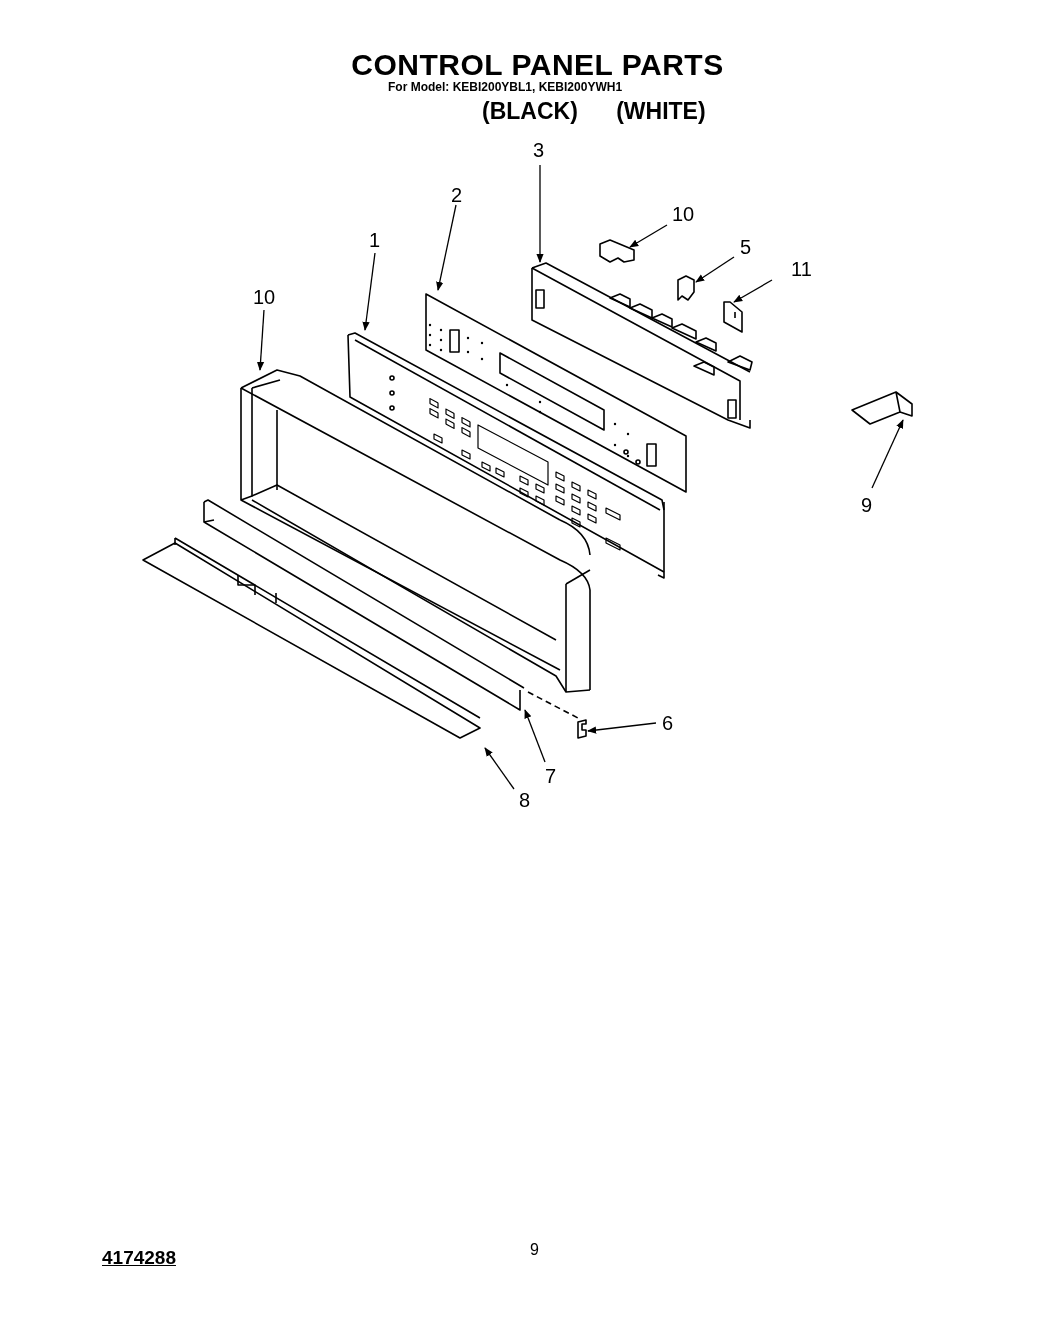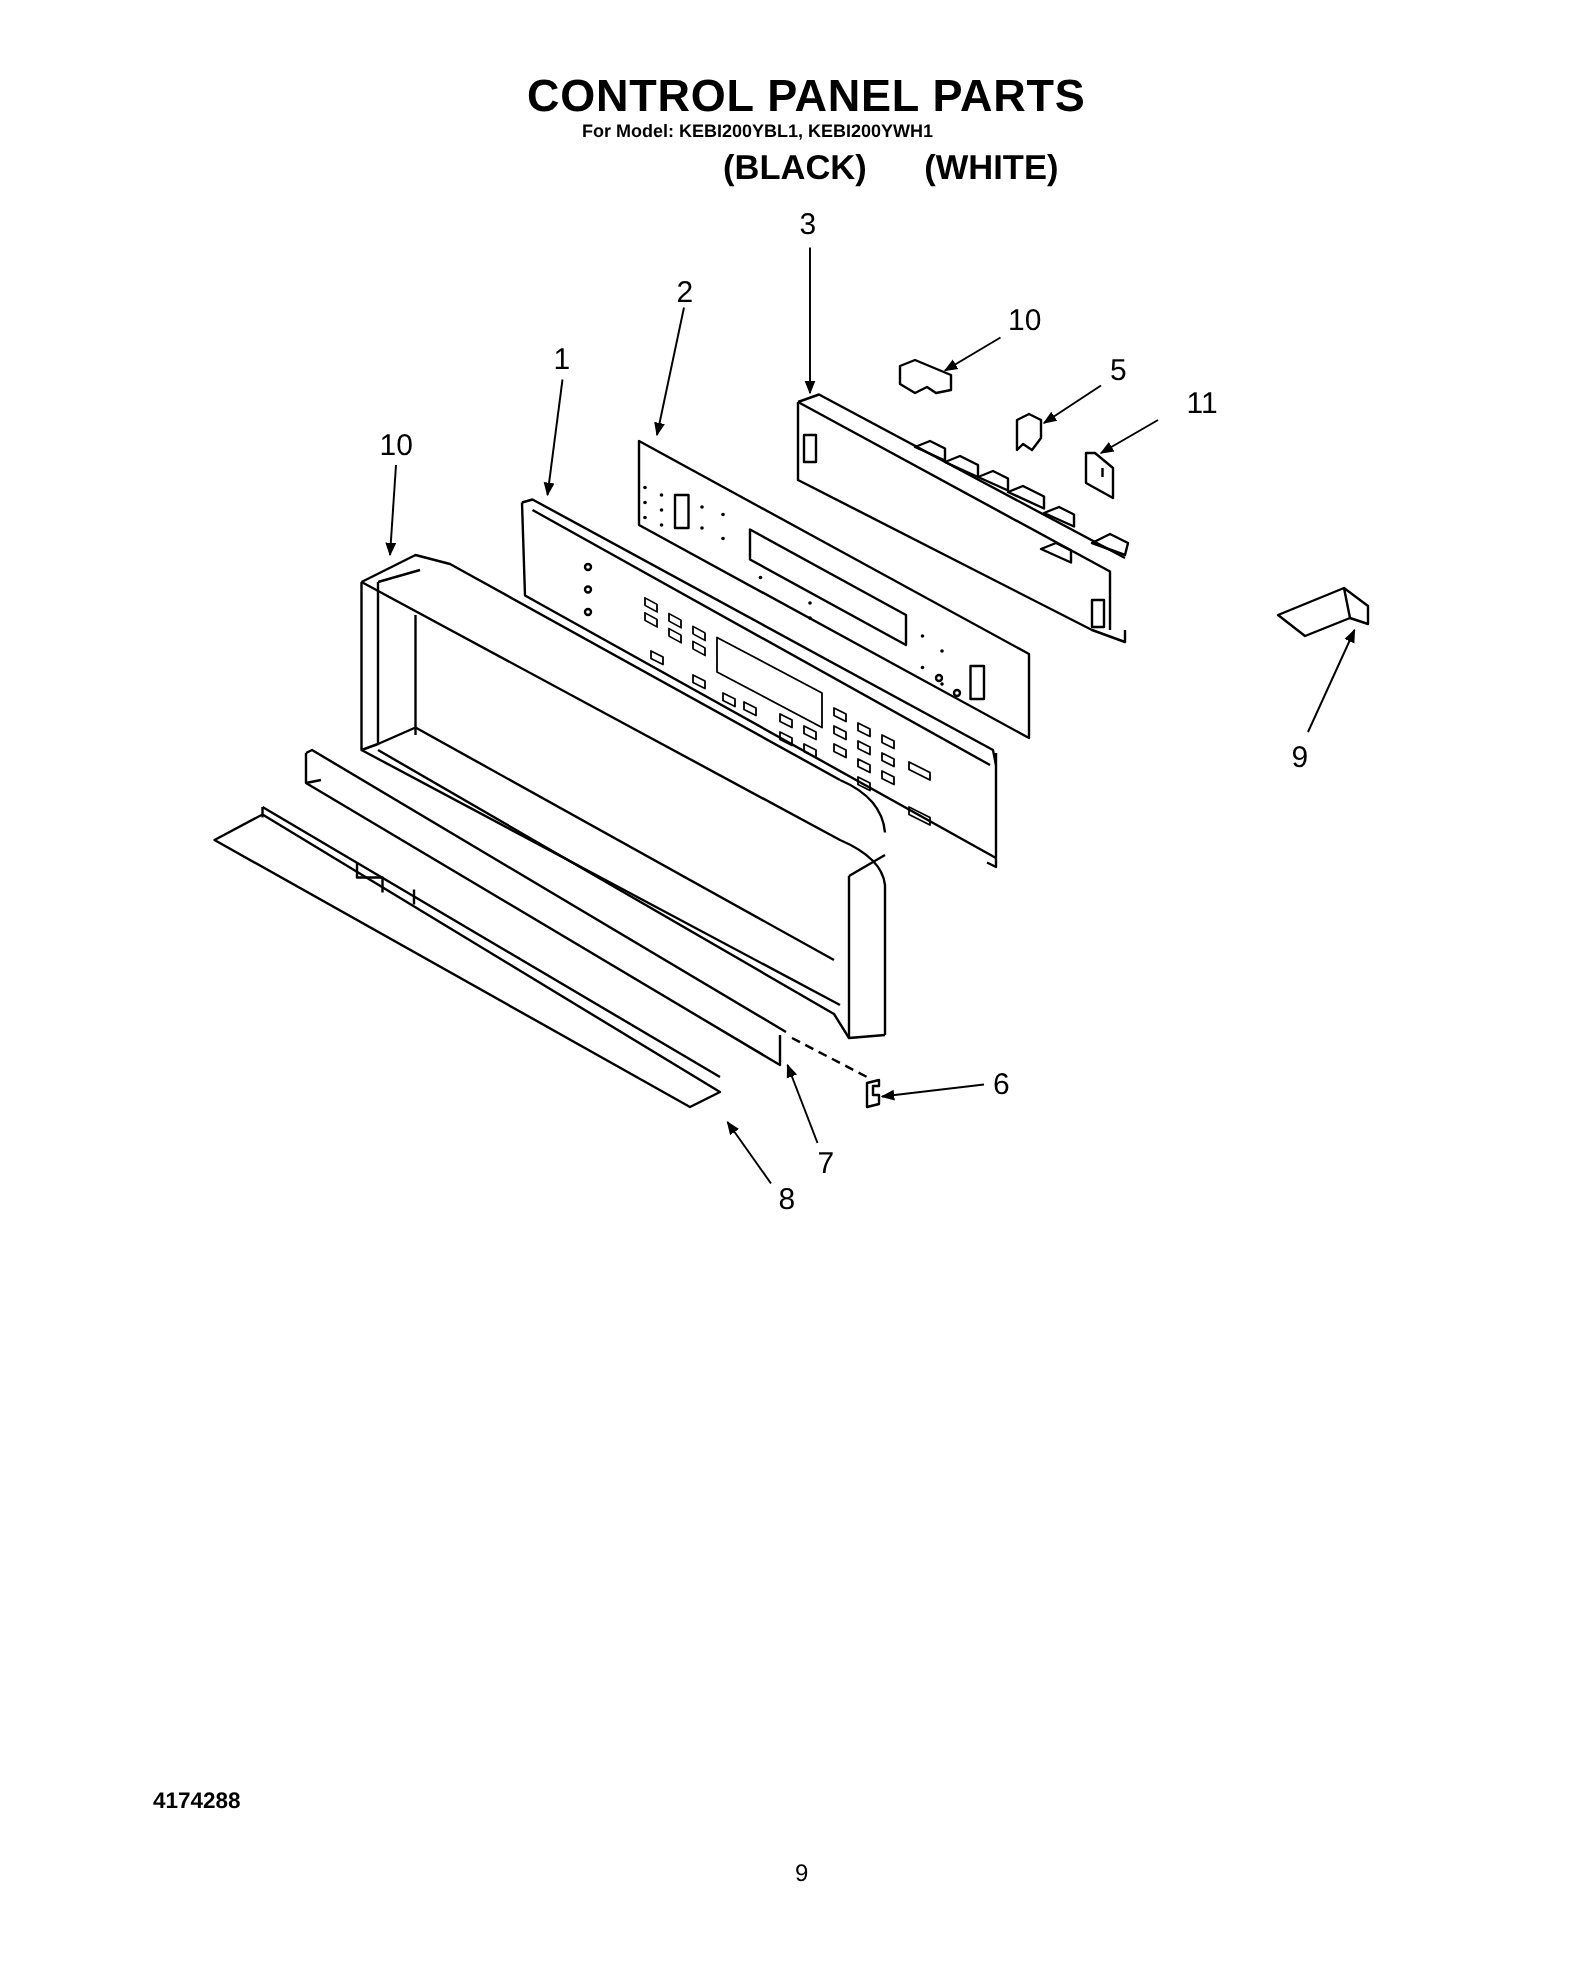--- a/index.html
+++ b/index.html
@@ -1,21 +1,21 @@
 <!DOCTYPE html>
 <html><head>
 <meta charset="utf-8">
 <style>
   html, body { margin:0; padding:0; background:#ffffff; }
   body { width:1049px; height:1324px; position:relative; overflow:hidden; font-family:"Liberation Sans", sans-serif; color:#000; }
   .title { position:absolute; left:0; width:1075px; top:48px; text-align:center; font-weight:bold; font-size:30px; letter-spacing:0.5px; }
   .model { position:absolute; left:388px; top:80px; font-weight:bold; font-size:12px; }
   .colors { position:absolute; left:482px; top:98px; font-weight:bold; font-size:23px; word-spacing:14px; }
   .colors span { margin-right:18px; }
-  .doc-num { position:absolute; left:102px; top:1192px; font-size:15px; font-weight:bold; }
+  .doc-num { position:absolute; left:102px; top:1247px; font-size:19px; font-weight:bold;text-decoration:underline; }
   .page-num { position:absolute; left:530px; top:1241px; font-size:16px; }
   svg.diagram { position:absolute; left:0; top:0; }
   .callout { position:absolute; font-size:20px; }
 </style>
 </head>
 <body>
 
 <div class="title">CONTROL PANEL PARTS</div>
 <div class="model">For Model: KEBI200YBL1, KEBI200YWH1</div>
 <div class="colors">

